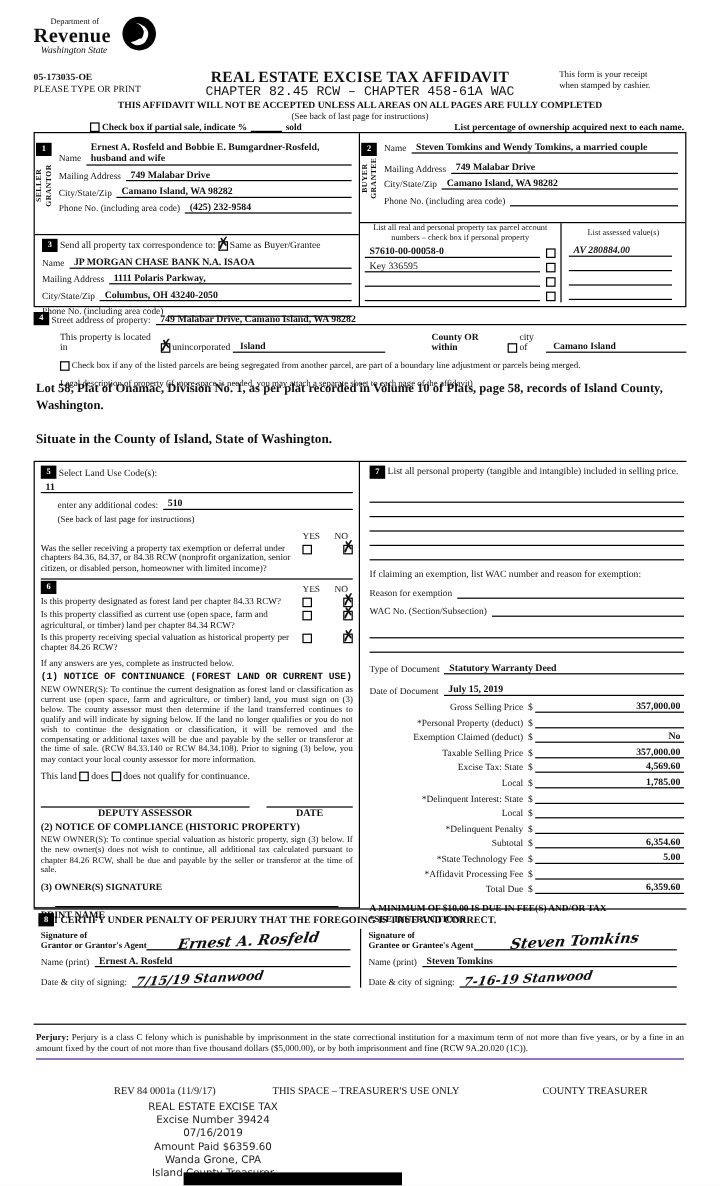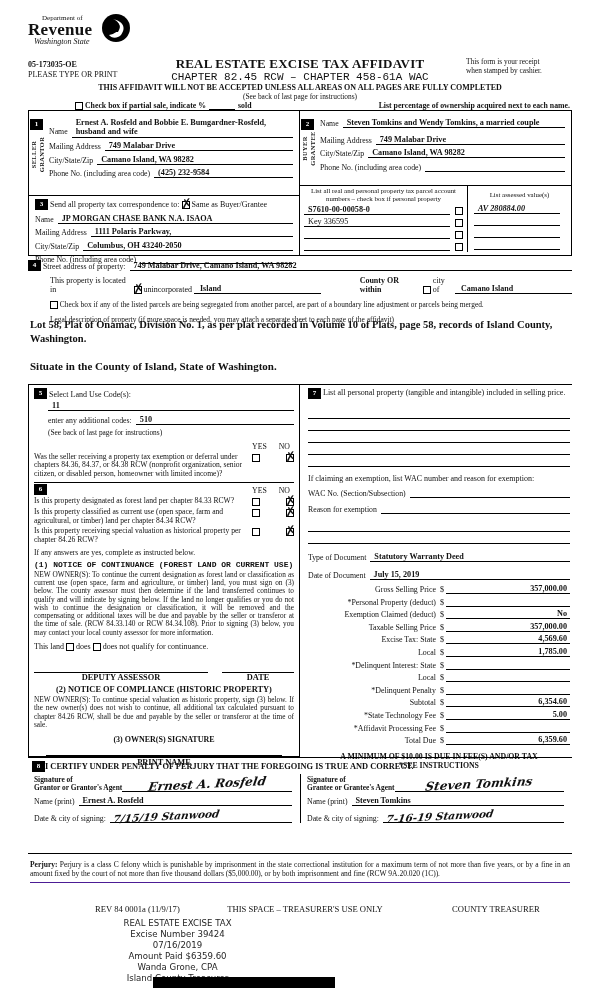--- a/index.html
+++ b/index.html
@@ -1,20 +1,20 @@
 <!DOCTYPE html>
 <html><head>
 <meta charset="utf-8">
 <style>
   * { margin:0; padding:0; box-sizing:border-box; }
   body { background:#e8e8e8; font-family:"Liberation Serif", serif; color:#111; }
   #page { position:relative; width:600px; height:988px; background:#fff; margin:0 auto; overflow:hidden; font-size:8px; }
   .abs { position:absolute; }
   .b { font-weight:bold; }
-  .ctr { text-align:center; }
+  .ctr { text-align:left; }
   .sm { font-size:7.4px; }
 
   
   .logo-wrap { left:28px; top:14px; display:flex; align-items:flex-start;gap:12px; }
   .logo-dept { font-size:7px; margin-left:14px; }
   .logo-name { font-size:17px; font-weight:bold; letter-spacing:0.3px; line-height:15px; }
   .logo-state { font-size:8px; font-style:italic; margin-left:6px; }
   .logo-svg { margin-left:-4px; margin-top:-2px; }
   .title { left:0; right:0; top:56px; text-align:center; font-size:13px; font-weight:bold; letter-spacing:0.2px; }
   .subtitle { left:0; right:0; top:71px; text-align:center; font-size:11px;font-family:Liberation Mono, monospace; }
@@ -275,21 +275,21 @@
   <div class="abs legal">Lot 58,  Plat of Onamac, Division No. 1, as per plat recorded in Volume 10 of Plats, page 58, records of Island County, Washington.</div>
   <div class="abs situate">Situate in the County of Island, State of Washington.</div>
 
   <div class="abs lower">
     <div class="lowleft">
       <div class="frow" style="margin-top:0;">
         <span class="badge">5</span>&nbsp;
         <span>Select Land Use Code(s):</span>
       </div>
       <div class="frow" style="margin-top:2px;">
-        <span class="uline b" style="margin-left:14px;">11</span>
+        <span class="uline b" style="">11</span>
       </div>
       <div class="frow" style="margin-left:14px;">
         <span class="flabel">enter any additional codes:</span>
         <span class="uline b">510</span>
       </div>
       <div class="sm" style="margin-left:14px; margin-top:3px;">(See back of last page for instructions)</div>
       <div class="yn" style="margin-top:5px;">
         <span>YES</span>
         <span>NO</span>
       </div>
@@ -360,26 +360,26 @@
       <div class="frow" style="margin-top:0; align-items:flex-start;">
         <span class="badge">7</span>&nbsp;
         <span style="flex:1; line-height:9.5px;">List all personal property (tangible and intangible) included in selling price.</span>
       </div>
       <div class="blankline" style="margin-top:8px;"></div>
       <div class="blankline"></div>
       <div class="blankline"></div>
       <div class="blankline"></div>
       <div class="blankline"></div>
       <div style="margin-top:7px;">If claiming an exemption, list WAC number and reason for exemption:</div>
+      <div class="frow" style="margin-top:6px;">
+        <span class="flabel">Reason for exemption</span>
+        <span class="uline"></span>
+      </div>
       <div class="frow" style="margin-top:5px;">
         <span class="flabel">WAC No. (Section/Subsection)</span>
-        <span class="uline"></span>
-      </div>
-      <div class="frow" style="margin-top:6px;">
-        <span class="flabel">Reason for exemption</span>
         <span class="uline"></span>
       </div>
       <div class="blankline" style="margin-top:6px;"></div>
       <div class="blankline"></div>
       <div class="frow" style="margin-top:8px;">
         <span class="flabel">Type of Document</span>
         <span class="uline b">Statutory Warranty Deed</span>
       </div>
       <div class="frow" style="margin-top:8px;">
         <span class="flabel">Date of Document</span>

